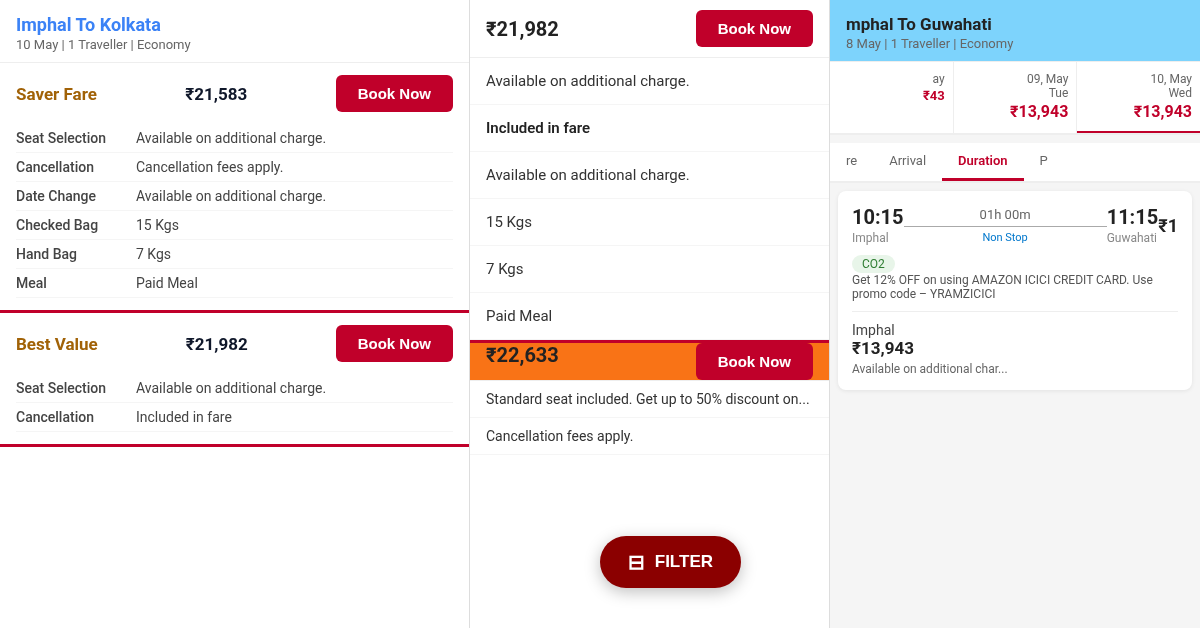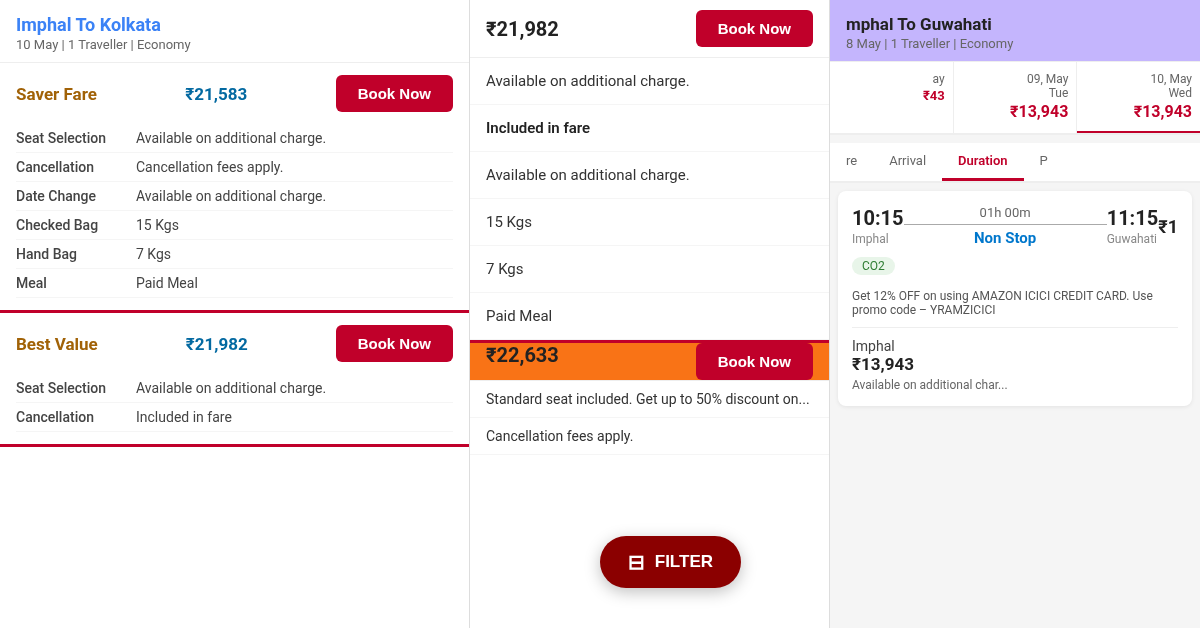--- a/index.html
+++ b/index.html
@@ -52,21 +52,21 @@
 
     .fare-name {
       font-size: 17px;
       font-weight: 700;
       color: #a16207;
     }
 
     .fare-price {
       font-size: 17px;
       font-weight: 700;
-      color: #0369a1;
+      color: #0f172a;
     }
 
     .book-btn {
       background: #c0002a;
       color: #fff;
       border: none;
       border-radius: 6px;
       padding: 10px 22px;
       font-size: 15px;
       font-weight: 600;
@@ -143,21 +143,21 @@
 
     
     .right-panel {
       flex: 1;
       background: #f5f5f5;
       overflow-y: auto;
       position: relative;
     }
 
     .right-header {
-      background: #c4b5fd;
+      background: #7dd3fc;
       padding: 14px 16px 10px;
       border-bottom: 1px solid #eee;
     }
 
     .right-title {
       font-size: 17px;
       font-weight: 700;
       color: #222;
     }
 
@@ -248,45 +248,44 @@
 
     .stop-line {
       width: 100%;
       height: 1px;
       background: #aaa;
       position: relative;
       margin: 4px 0;
     }
 
     .stop-label {
-      font-size: 15px;
+      font-size: 11px;
       color: #0077cc;
       text-align: center;
-      font-weight: bold;
     }
 
     .flight-airport {
       font-size: 12px;
       color: #888;
       margin-top: 2px;
     }
 
     .co2-badge {
       background: #e8f5e9;
       color: #2e7d32;
       border-radius: 12px;
       padding: 2px 10px;
       font-size: 12px;
       display: inline-block;
     }
 
     .promo-text {
       font-size: 12px;
       color: #555;
-      margin-top: 14px;
+      margin-top: 0;
     }
 
     .economy-row {
       display: flex;
       align-items: center;
       justify-content: space-between;
       padding: 10px 0 0;
       border-top: 1px solid #eee;
       margin-top: 10px;
     }

